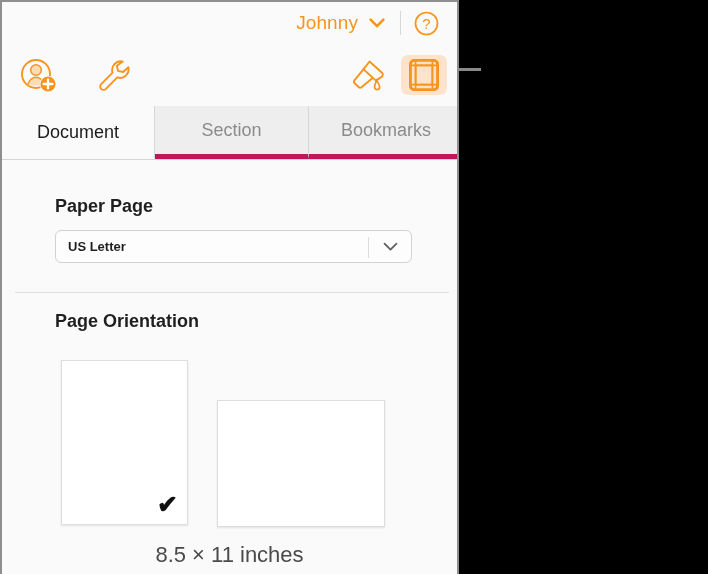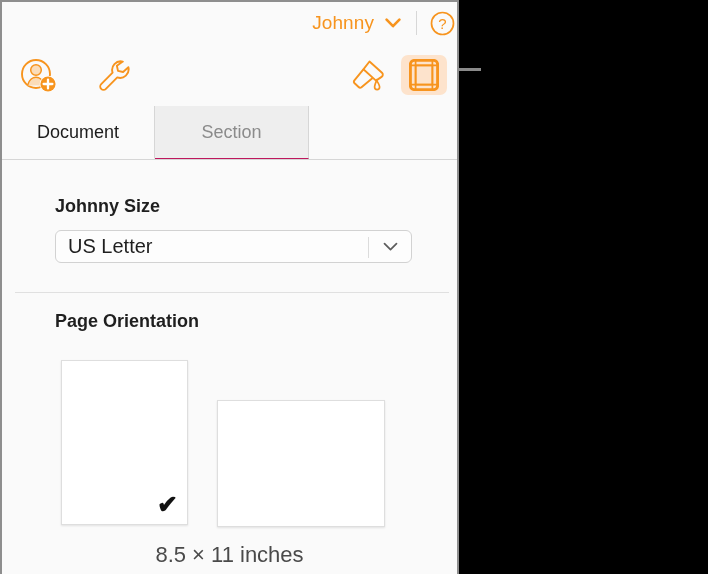--- a/index.html
+++ b/index.html
@@ -46,21 +46,21 @@
   
   .account-bar {
     position: absolute;
     left: 0;
     top: 0;
     width: 455px;
     height: 42px;
     display: flex;
     align-items: center;
     justify-content: flex-end;
-    padding-right: 2px;
+    padding-right: 18px;
   }
   .account-name {
     color: #f7941e;
     font-size: 19px;
     letter-spacing: .1px;
   }
   .account-chevron {
     margin-left: 11px;
     display: flex;
     align-items: center;
@@ -104,31 +104,32 @@
 
   
   .tabs {
     position: absolute;
     left: 0;
     top: 104px;
     width: 455px;
     height: 54px;
     display: flex;
     border-bottom: 1px solid #d6d6d6;
+    justify-content: space-between;
   }
   .tab {
     flex: 0 0 auto;
     height: 53px;
     display: flex;
     align-items: center;
     justify-content: center;
     font-size: 18px;
     background: #eeeeee;
     border-right: 1px solid #d6d6d6;
-    border-bottom: 1px solid #be185d;
+    border-bottom: 5px solid #be185d;
     color: #8b8b8b;
   }
   .tab.active {
     background: #fafafa;
     color: #1c1c1c;
     border-bottom: 1px solid transparent;
   }
   .tab-document { width: 153px; }
   .tab-section  { width: 154px; }
   .tab-bookmarks{ width: 154px; border-right: none; }
@@ -161,22 +162,23 @@
     width: 357px;
     height: 33px;
     background: #fdfdfd;
     border: 1px solid #d2d2d2;
     border-radius: 6px;
     display: flex;
     align-items: center;
   }
   .select-value {
     padding-left: 12px;
-    font-size: 20px;
+    font-size: 13px;
     color: #1f1f1f;
+    font-weight: bold;
   }
   .select-sep {
     position: absolute;
     right: 42px;
     top: 6px;
     width: 1px;
     height: 21px;
     background: #dcdcdc;
   }
   .select-arrow {
@@ -321,26 +323,29 @@
       </div>
     </div>
 
     <div class="tabs">
       <div class="tab tab-document active">
         <span>Document</span>
       </div>
       <div class="tab tab-section">
         <span>Section</span>
       </div>
+      <div class="tab tab-bookmarks">
+        <span>Bookmarks</span>
+      </div>
     </div>
 
     <div class="panel-body">
 
       <div class="paper-size-group">
-        <div class="section-label">Johnny Size</div>
+        <div class="section-label">Paper Page</div>
 
         <div class="select-box">
           <span class="select-value">US Letter</span>
           <span class="select-sep"></span>
           <span class="select-arrow">
             <svg width="15" height="10" viewBox="0 0 15 10" aria-hidden="true">
               <path d="M1.5 1.6 L7.5 7.6 L13.5 1.6" fill="none" stroke="#5d5d5d" stroke-width="1.7" stroke-linecap="round" stroke-linejoin="round"></path>
             </svg>
           </span>
         </div>

